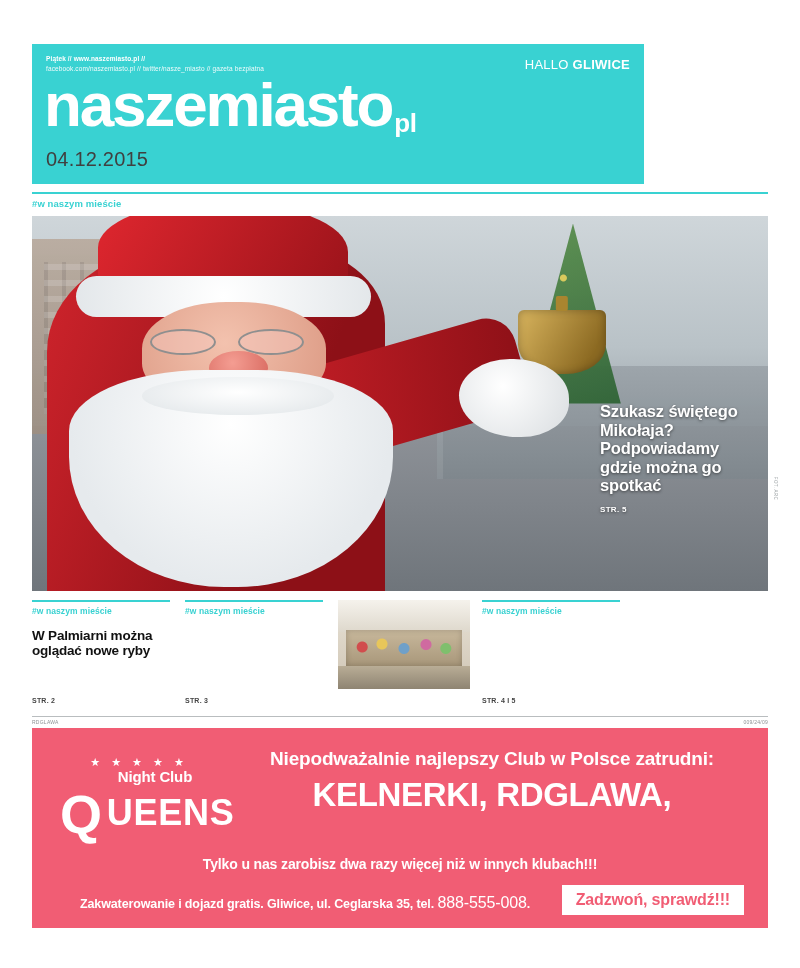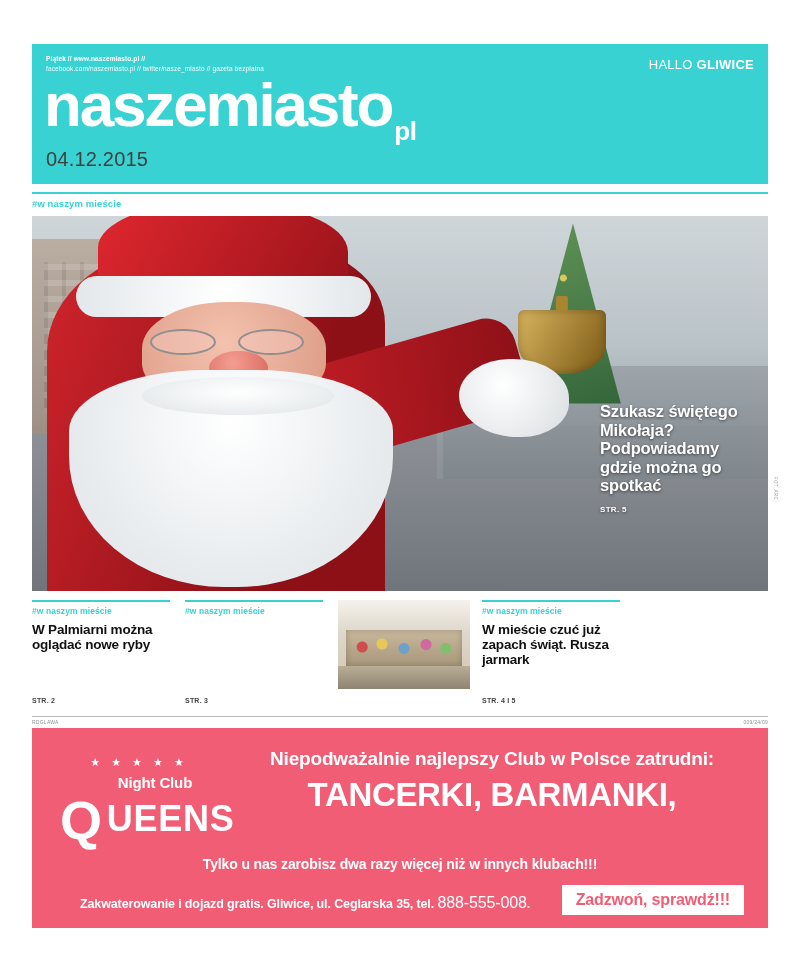--- a/index.html
+++ b/index.html
@@ -13,21 +13,21 @@
   .page {
     position: relative;
     width: 800px; height: 968px;
     background: #ffffff;
   }
 
   
   .masthead {
     position: absolute;
     left: 32px; top: 44px;
-    width: 736px; height: 140px;
+    width: 612px; height: 140px;
     background: #39d2d2;
     color: #ffffff;
   }
   .mh-meta {
     position: absolute;
     left: 14px; top: 10px;
     font-size: 6.5px;
     line-height: 10px;
     letter-spacing: 0.02em;
     color: #ffffff;
@@ -49,21 +49,21 @@
     line-height: 62px;
     font-weight: bold;
     letter-spacing: -0.035em;
     color: #ffffff;
   }
   .mh-logo .pl {
     font-size: 26px;
     letter-spacing: -0.02em;
     vertical-align: baseline;
     position: relative;
-    top: 14px;
+    top: 6px;
     left: 2px;
   }
   .mh-date {
     position: absolute;
     left: 14px; top: 104px;
     font-size: 20px;
     color: #404040;
     letter-spacing: 0.01em;
   }
 
@@ -237,21 +237,21 @@
   .teaser.pink .rule { background: #f0568a; }
   .teaser .tag {
     margin-top: 4px;
     font-size: 8.5px;
     font-weight: bold;
     color: #39d2d2;
     letter-spacing: 0.01em;
   }
   .teaser.pink .tag { color: #f0568a; }
   .teaser .headline {
-    margin-top: 6px;
+    margin-top: 12px;
     font-size: 13.5px;
     line-height: 15px;
     font-weight: bold;
     color: #111111;
     letter-spacing: -0.015em;
   }
   .teaser .str {
     position: absolute;
     left: 0; bottom: 2px;
     font-size: 7px;
@@ -334,21 +334,21 @@
     font-size: 11px;
     letter-spacing: 4px;
     color: #ffffff;
     line-height: 12px;
   }
   .ad-nightclub {
     font-size: 15px;
     font-weight: bold;
     line-height: 16px;
     letter-spacing: -0.01em;
-    margin-top: 7px;
+    margin-top: 1px;
     position: relative;
     left: 16px;
   }
   .ad-queens {
     font-size: 36px;
     font-weight: bold;
     letter-spacing: 0.02em;
     line-height: 34px;
     margin-top: 4px;
     position: relative;
@@ -477,39 +477,38 @@
     <div class="teaser-photo">
       <div class="tp-tent"></div>
       <div class="tp-stall"></div>
       <div class="tp-items"></div>
       <div class="tp-front"></div>
     </div>
 
     <div class="teaser t4">
       <div class="rule"></div>
       <div class="tag">#w naszym mieście</div>
-      <div class="headline">W mieście czuć już zapach świąt. Rusza jarmark</div>
       <div class="str">STR. 4 I 5</div>
     </div>
 
   </div>
 
   <div class="divider"></div>
   <div class="code-left">RDGLAWA</div>
   <div class="code-right">009/24/09</div>
   <div class="vert-code">FOT. ARC</div>
 
   <div class="ad">
     <div class="ad-logo">
       <div class="ad-stars">★ ★ ★ ★ ★</div>
       <div class="ad-nightclub">Night Club</div>
       <div class="ad-queens"><span class="bigq">Q</span><span>UEENS</span></div>
     </div>
     <div class="ad-line1">Niepodważalnie najlepszy Club w Polsce zatrudni:</div>
     <div class="ad-big">
-      <div>TANCERKI, BARMANKI,</div>
+      <div>KELNERKI, RDGLAWA,</div>
     </div>
     <div class="ad-line3">Tylko u nas zarobisz dwa razy więcej niż w innych klubach!!!</div>
     <div class="ad-footer"><span>Zakwaterowanie i dojazd gratis. Gliwice, ul. Ceglarska 35,  tel. </span><span class="ad-phone">888-555-008</span><span>.</span></div>
     <div class="ad-cta">Zadzwoń, sprawdź!!!</div>
   </div>
 
 </div>
 
 </body></html>

